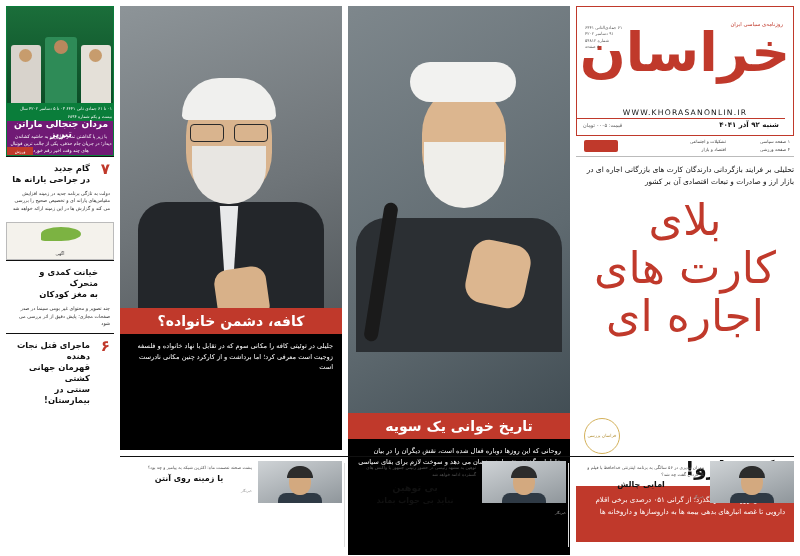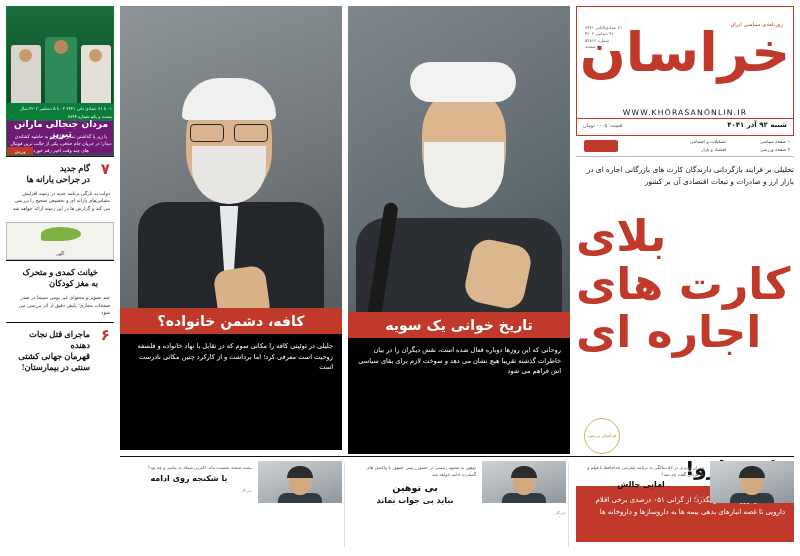--- a/index.html
+++ b/index.html
@@ -50,21 +50,21 @@
     color:#fff;font-size:4px;line-height:9px;text-align:center;
   }
 
   .lnews{
     position:relative;width:108px;border-top:1px solid #111;padding:6px 4px 6px 4px;box-sizing:border-box;
   }
   .lnum{
     position:absolute;right:4px;top:5px;color:#c0392b;font-size:15px;font-weight:bold;line-height:15px;
   }
   .lnews h3{
-    margin:0 20px 0 0;font-size:8.4px;line-height:11px;color:#111;font-weight:bold;text-align:right;font-family:Liberation Serif, serif;
+    margin:0 20px 0 0;font-size:8.4px;line-height:11px;color:#111;font-weight:bold;text-align:right;
   }
   .lnews p{
     margin:5px 0 0 0;font-size:4.8px;line-height:7.4px;color:#333;text-align:right;
   }
   .ad-box{
     width:108px;height:38px;border:1px solid #bbb;background:#f4f2ec;position:relative;overflow:hidden;
     margin:4px 0 0 0;box-sizing:border-box;
   }
   .ad-box .ad-leaf{position:absolute;left:34px;top:4px;width:40px;height:14px;background:#7cb342;border-radius:50% 50% 50% 10%;}
   .ad-box .ad-txt{position:absolute;left:0;right:0;bottom:3px;font-size:4.4px;text-align:center;color:#444;}
@@ -81,21 +81,21 @@
   .avatar .body{position:absolute;left:28px;top:33px;width:48px;height:16px;border-radius:10px 10px 0 0;background:#2f3a45;}
   .note-label{font-size:5.4px;color:#111;text-align:right;margin:4px 2px 0 0;}
   .note-sub{font-size:4.2px;color:#777;text-align:right;margin:1px 2px 0 0;}
   .note-title{font-size:10px;font-weight:bold;color:#111;text-align:center;line-height:13px;margin-top:4px;}
 
   
   .photo-a{
     position:absolute;left:120px;top:6px;width:222px;height:444px;background:#6b6f72;overflow:hidden;
   }
   .photo-b{
-    position:absolute;left:348px;top:6px;width:222px;height:448px;background:#737373;overflow:hidden;
+    position:absolute;left:348px;top:6px;width:222px;height:549px;background:#737373;overflow:hidden;
   }
   .pa-bg{position:absolute;inset:0;background:linear-gradient(160deg,#8d9498 0%,#6e7478 45%,#3e4346 100%);}
   .pb-bg{position:absolute;inset:0;background:linear-gradient(150deg,#7e878c 0%,#5f6a70 50%,#2e3a41 100%);}
   
   .a-suit{position:absolute;left:18px;top:196px;width:186px;height:150px;background:#23262a;border-radius:28px 28px 0 0;}
   .a-shirt{position:absolute;left:86px;top:200px;width:46px;height:70px;background:#e8e9ea;clip-path:polygon(30% 0,70% 0,60% 100%,40% 100%);}
   .a-face{position:absolute;left:66px;top:82px;width:86px;height:108px;border-radius:44% 44% 40% 40%;background:#d9b48e;}
   .a-hair{position:absolute;left:62px;top:72px;width:94px;height:42px;border-radius:46px 46px 6px 6px;background:#f0f0ee;}
   .a-beard{position:absolute;left:72px;top:140px;width:74px;height:58px;border-radius:0 0 36px 36px;background:#e8e6e2;}
   .a-glass{position:absolute;left:70px;top:118px;width:78px;height:16px;}
@@ -134,36 +134,36 @@
   .mh-slogan{
     position:absolute;right:10px;top:14px;font-size:5.4px;color:#c0392b;
   }
   .mh-meta{
     position:absolute;left:8px;top:18px;font-size:4.2px;color:#555;line-height:6.4px;text-align:left;
   }
   .mh-site{
     position:absolute;left:0;right:0;bottom:18px;text-align:center;font-size:7.6px;color:#111;letter-spacing:1.2px;
   }
   .mh-date{
-    position:absolute;left:0;right:0;bottom:3px;height:13px;border-top:1px solid #c0392b;
+    position:absolute;left:0;right:8px;bottom:3px;height:13px;border-top:1px solid #c0392b;
   }
   .mh-date .d{position:absolute;right:6px;top:2px;font-size:7px;color:#111;font-weight:bold;}
   .mh-date .p{position:absolute;left:6px;top:3px;font-size:5px;color:#555;}
 
   .mh-strip{
     position:relative;width:218px;height:20px;border-bottom:1px solid #bbb;font-size:4.4px;color:#444;
   }
   .mh-strip .it{position:absolute;top:3px;text-align:right;line-height:6.4px;}
   .mh-strip .logo{position:absolute;left:8px;top:4px;width:34px;height:12px;background:#c0392b;border-radius:2px;}
 
   .lead{
     margin-top:7px;font-size:7.4px;line-height:12px;color:#111;text-align:right;
   }
   .head-main{
-    margin-top:24px;color:#c0392b;font-weight:bold;font-size:44px;line-height:48px;text-align:left;
+    margin-top:8px;color:#c0392b;font-weight:normal;font-size:44px;line-height:48px;text-align:center;
   }
   .stamp{
     position:absolute;left:8px;bottom:96px;width:34px;height:34px;border-radius:50%;
     border:1px solid #d4b15a;color:#b08b2e;font-size:4.4px;text-align:center;line-height:34px;
   }
   .sub-head{
     position:absolute;left:0;right:0;bottom:70px;color:#111;font-weight:bold;font-size:20px;text-align:right;
   }
   .red-box{
     position:absolute;left:0;right:0;bottom:8px;height:56px;background:#c0392b;color:#fff;
@@ -345,18 +345,18 @@
     </div>
 
     <div class="bcell" style="right:452px;width:216px">
       <div class="bthumb" style="width:84px;float:right;margin-left:6px">
         <div class="bg"></div>
           <div class="bd"></div>
           <div class="hd"></div>
           <div class="hr"></div>
       </div>
       <div class="bkicker rtl">پشت صحنه عصمت ماه: اکثرین شبکه به پیامبر و چه بود؟</div>
-      <div class="btitle rtl" style="font-size:8px;margin-top:1px">یا شکنجه روی ادامه</div>
+      <div class="btitle rtl" style="font-size:8px;margin-top:1px">یا زمینه روی آنتن</div>
       <div class="bfoot rtl">خبر‌نگار</div>
     </div>
   </div>
 
 </div>
 
 </body></html>

